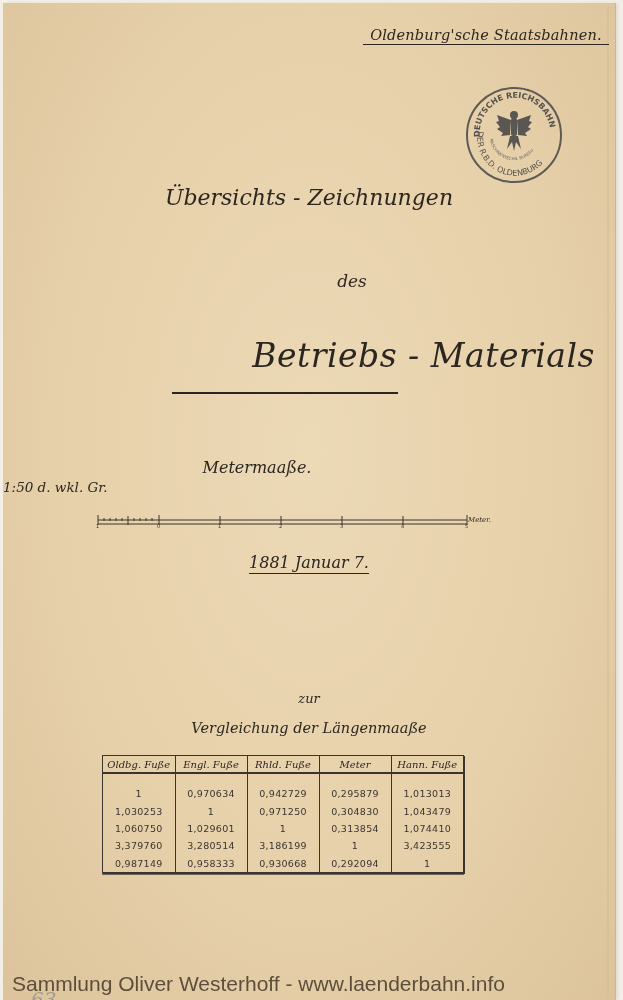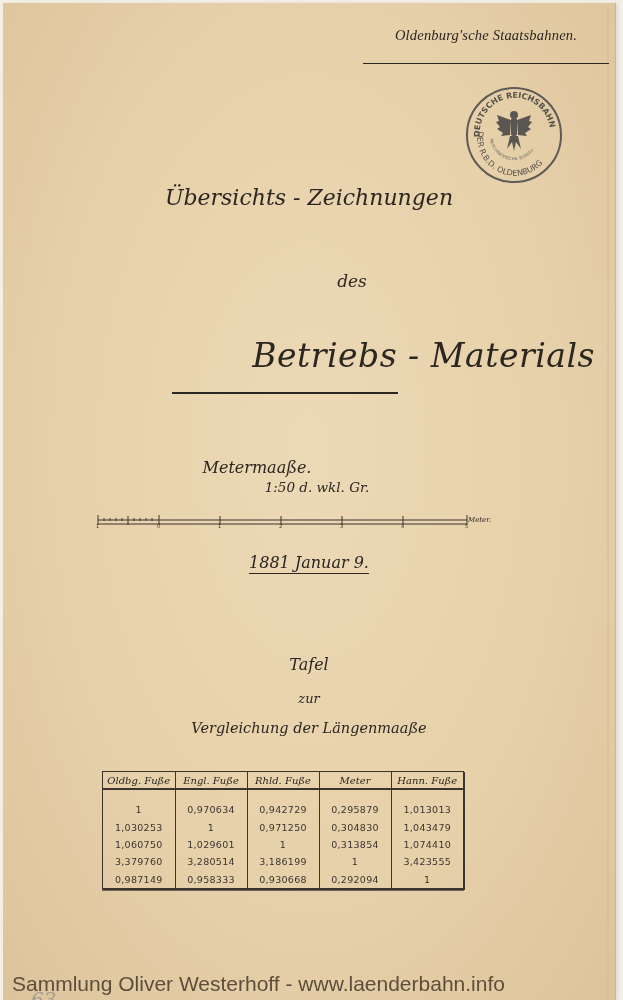--- a/index.html
+++ b/index.html
@@ -13,48 +13,47 @@
     background: radial-gradient(ellipse at 50% 45%, #ecd9b6 0%, #e6d0a9 60%, #dcc39b 100%);
     box-shadow: 1px 0 0 #cdb58c, 3px 0 3px rgba(0,0,0,0.08);
   }
   .sheet-edge {
     position:absolute; right:6px; top:4px; width:2px; height:990px;
     background:#d5bd96; opacity:.6;
   }
   .script { font-family:"DejaVu Serif", serif; font-style:italic; color:#2b2620; }
   .header-line {
     position:absolute; left:360px; top:24px; width:246px;
-    font-size:14.5px; text-align:center; border-bottom:1.5px solid #2b2620; padding-bottom:19px;
+    font-size:14.5px; text-align:center; border-bottom:1.5px solid #2b2620; padding-bottom:1px;
     letter-spacing:.2px;
-    font-family:Liberation Serif, serif;
   }
   .stamp {
     position:absolute; left:463px; top:84px; width:92px; height:92px; border-radius:50%;
     border:2px solid #5e5a56; color:#55514d;
   }
   .stamp svg { position:absolute; left:0; top:0; }
   .stamp .eagle { position:absolute; left:27px; top:20px; width:38px; height:44px; }
   .title-1 { position:absolute; left:0; width:612px; top:182px; text-align:center; font-size:22px; }
   .title-2 { position:absolute; left:0; width:612px; top:268px; text-align:center; font-size:17px;margin-left:43px; }
   .title-3 { position:absolute; left:0; width:592px; top:333px; text-align:right; font-size:33px; letter-spacing:.5px; }
   .title-rule { position:absolute; left:169px; top:389px; width:226px; border-top:2px solid #2b2620; }
   .scale-title { position:absolute; left:0; width:508px; top:455px; text-align:center; font-size:16px; }
-  .scale-ratio { position:absolute; left:0; width:612px; top:476px; text-align:center; font-size:13.5px;padding-left:8px; }
+  .scale-ratio { position:absolute; left:0; width:612px; top:476px; font-size:13.5px; }
   .scale-bar { position:absolute; left:92px; top:508px; width:420px; height:20px; }
   .scale-label { position:absolute; left:465px; top:513px; font-size:7px; }
   .date-line {
     position:absolute; left:0; width:612px; top:550px; text-align:center; font-size:16px;
   }
   .date-line span { border-bottom:1.5px solid #2b2620; padding-bottom:1px; }
   .tafel-1 { position:absolute; left:0; width:612px; top:652px; text-align:center; font-size:16px; }
   .tafel-2 { position:absolute; left:0; width:612px; top:688px; text-align:center; font-size:13px; }
   .tafel-3 { position:absolute; left:0; width:612px; top:717px; text-align:center; font-size:14.5px; }
   .table-wrap {
     position:absolute; left:99px; top:752px; width:360px; height:116px;
-    border:1px solid #3a342c; box-shadow: 1px 1px 0 #3a342c, 0 2px 0 #6e665a; margin-top: 16px;
+    border:1px solid #3a342c; box-shadow: 1px 1px 0 #3a342c, 0 2px 0 #6e665a;
   }
   table { border-collapse:collapse; width:100%; height:100%; table-layout:fixed; }
   th {
     font-family:"DejaVu Serif", serif; font-style:italic; font-weight:normal;
     font-size:10px; color:#2b2620; height:16px; padding:0;
     border-left:1px solid #3a342c; border-bottom:2px solid #3a342c;
   }
   th:first-child, td:first-child { border-left:none; }
   td {
     font-family:"DejaVu Sans", sans-serif; font-size:9.5px; color:#3a3530;
@@ -138,23 +137,22 @@
         <text x="62" y="17">0</text>
         <text x="123" y="17">1</text>
       <text x="184" y="17">2</text>
         <text x="245" y="17">3</text>
         <text x="306" y="17">4</text>
         <text x="370" y="17">5</text>
     </g>
   </svg>
   <div class="scale-label script">Meter.</div>
 
-  <div class="date-line script"><span>1881 Januar 9.</span></div>
-
-  <div class="tafel-1 script">Tafel</div>
+  <div class="date-line script"><span>1881 Januar 7.</span></div>
+
   <div class="tafel-2 script">zur</div>
   <div class="tafel-3 script">Vergleichung der Längenmaaße</div>
 
   <div class="table-wrap">
     <table>
       <thead>
         <tr>
           <th>Oldbg. Fuße</th>
           <th>Engl. Fuße</th>
           <th>Rhld. Fuße</th>

